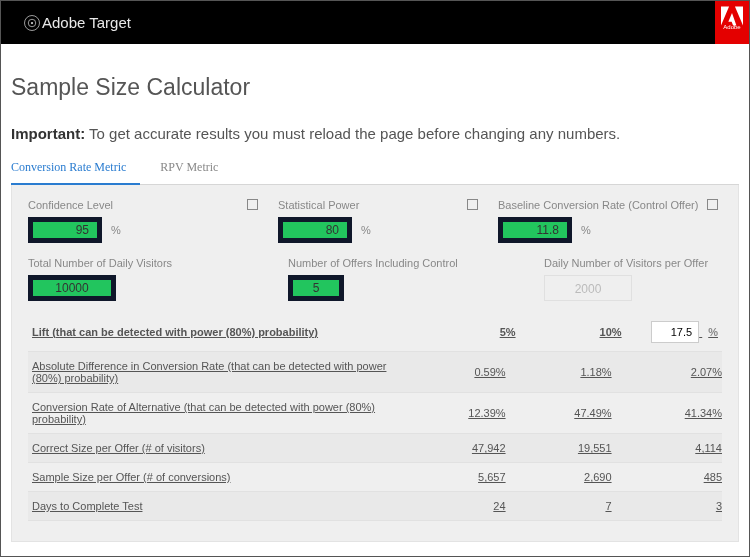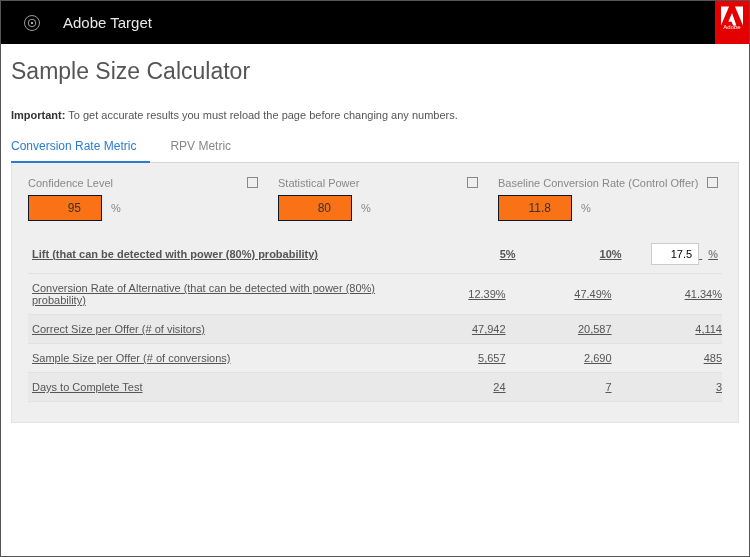--- a/index.html
+++ b/index.html
@@ -1,37 +1,37 @@
 <!DOCTYPE html>
 <html><head>
 <meta charset="utf-8">
 <style>
   html,body { margin:0; padding:0; font-family:"Helvetica Neue",Helvetica,Arial,sans-serif; background:#fff; color:#333; }
   .frame { width:750px; height:557px; border:1px solid #555; box-sizing:border-box; background:#fff; overflow:hidden; position:relative;}
   .topbar { background:#000; height:43px; display:flex; align-items:center; justify-content:space-between; padding:0 0 0 22px; }
-  .brand { display:flex; align-items:center; gap:22px; color:#e8e8e8; font-size:15px; }
+  .brand { display:flex; align-items:center; gap:1px; color:#e8e8e8; font-size:15px; }
   .adobe-logo { width:34px; height:43px; background:#e40000; display:flex; align-items:flex-start; justify-content:center; padding-top:5px; box-sizing:border-box;}
   .adobe-logo svg{ display:block;}
   .adobe-logo-txt{ color:#fff; font-size:6px; display:block; text-align:center; margin-top:-2px;}
   .main { padding:10px 10px 0 10px; }
-  h1 { font-size:23px; font-weight:400; color:#555; margin:4px 0 4px 0; }
-  .note { font-size:11px; color:#555; margin-bottom:12px;margin-top:24px;}
+  h1 { font-size:23px; font-weight:400; color:#555; margin:20px 0 4px 0; }
+  .note { font-size:15px; color:#555; margin-bottom:12px;margin-top:24px;}
   .note b { color:#333; }
   .tabs { display:flex; gap:0; border-bottom:1px solid #d6d6d6; font-size:12px;}
-  .tab { padding:6px 14px 8px 0; margin-right:20px; color:#888; cursor:pointer;}
+  .tab { padding:6px 14px 8px 0; margin-right:20px; color:#888; cursor:pointer;font-family:Liberation Serif, serif;}
   .tab.active { color:#2a7cd0; border-bottom:2px solid #2a7cd0; margin-bottom:-1px;}
   .panel { background:#efefef; border:1px solid #e3e3e3; border-top:none; padding:14px 16px 20px 16px; font-size:11px; color:#777;}
   .row1 { display:flex; gap:0; margin-bottom:14px;align-items:flex-end;}
   .field { position:relative; }
   .field.col1 { width:250px;}
   .field.col2 { width:220px;}
   .field.col3 { flex:1;}
   .field-label { display:block; margin-bottom:6px; color:#888; font-size:11px;}
   .anchor { position:absolute; top:0; right:20px; width:9px; height:9px; border:1px solid #888; }
-  .inp { height:26px; width:74px; border:1px solid #0f172a; background:#f97316; text-align:right; padding:0 20px; font-size:12px; color:#333; box-sizing:border-box; }
+  .inp { height:26px; width:74px; border:5px solid #0f172a; background:#22c55e; text-align:right; padding:0 8px; font-size:12px; color:#333; box-sizing:border-box; }
   .unit { margin-left:6px; color:#888; font-size:11px;}
   .row2 { display:flex; margin-bottom:12px;}
   .row2 .field.colA{width:260px;} .row2 .field.colB{width:230px;} .row2 .field.colC{flex:1; text-align:left; padding-left:26px; box-sizing:border-box;}
   .row2 .inp{ width:88px;}
   .row2 .inp.small{width:56px;}
   .readonly-val{ display:inline-block; height:26px; line-height:26px; width:88px; text-align:center; color:#bbb; border:1px solid #e0e0e0; background:#efefef; box-sizing:border-box; font-size:12px;}
   table { width:100%; border-collapse:collapse; font-size:11px; color:#555;}
   table tr { border-bottom:1px solid #e1e1e1; }
   table tr.hdr td { font-weight:700; color:#555; background:#efefef; padding:8px 4px;}
   table td { padding:8px 4px;text-decoration:underline; }
@@ -99,44 +99,64 @@
           <span class="unit">%</span>
         </div>
         <div class="field col3">
           <span class="field-label">Baseline Conversion Rate (Control Offer)</span>
           <span class="anchor" style="right:4px"></span>
           <input class="inp" value="11.8" style="">
           <span class="unit">%</span>
         </div>
       </div>
 
+      <div class="row2">
+        <div class="field colA">
+          <span class="field-label">Total Number of Daily Visitors</span>
+          <input class="inp" style="text-align: center;" value="10000">
+        </div>
+        <div class="field colB">
+          <span class="field-label">Number of Offers Including Control</span>
+          <input class="inp small" style="text-align: center;" value="5">
+        </div>
+        <div class="field colC">
+          <span class="field-label">Daily Number of Visitors per Offer</span>
+          <span class="readonly-val">2000</span>
+        </div>
+      </div>
 
       <table>
         <tbody>
             <tr class="hdr">
           <td class="lbl">Lift (that can be detected with power (80%) probability)</td>
           <td class="v">5%</td>
           <td class="v2">10%</td>
           <td class="v3">
             <input class="lift-inp" value="17.5" style="">
             <span class="unit">%</span>
           </td>
         </tr>
         </tbody>
           <tbody id="results-body">
+            <tr class="alt">
+              <td class="lbl">Absolute Difference in Conversion Rate (that can be detected with power (80%) probability)</td>
+              <td class="v">0.59%</td>
+              <td class="v2">1.18%</td>
+              <td class="v3">2.07%</td>
+            </tr>
             <tr>
               <td class="lbl">Conversion Rate of Alternative (that can be detected with power (80%) probability)</td>
               <td class="v">12.39%</td>
               <td class="v2">47.49%</td>
               <td class="v3">41.34%</td>
             </tr>
             <tr class="alt">
               <td class="lbl">Correct Size per Offer (# of visitors)</td>
               <td class="v">47,942</td>
-              <td class="v2">20,587</td>
+              <td class="v2">19,551</td>
               <td class="v3">4,114</td>
             </tr>
             <tr>
               <td class="lbl">Sample Size per Offer (# of conversions)</td>
               <td class="v">5,657</td>
               <td class="v2">2,690</td>
               <td class="v3">485</td>
             </tr>
             <tr class="alt">
               <td class="lbl">Days to Complete Test</td>

